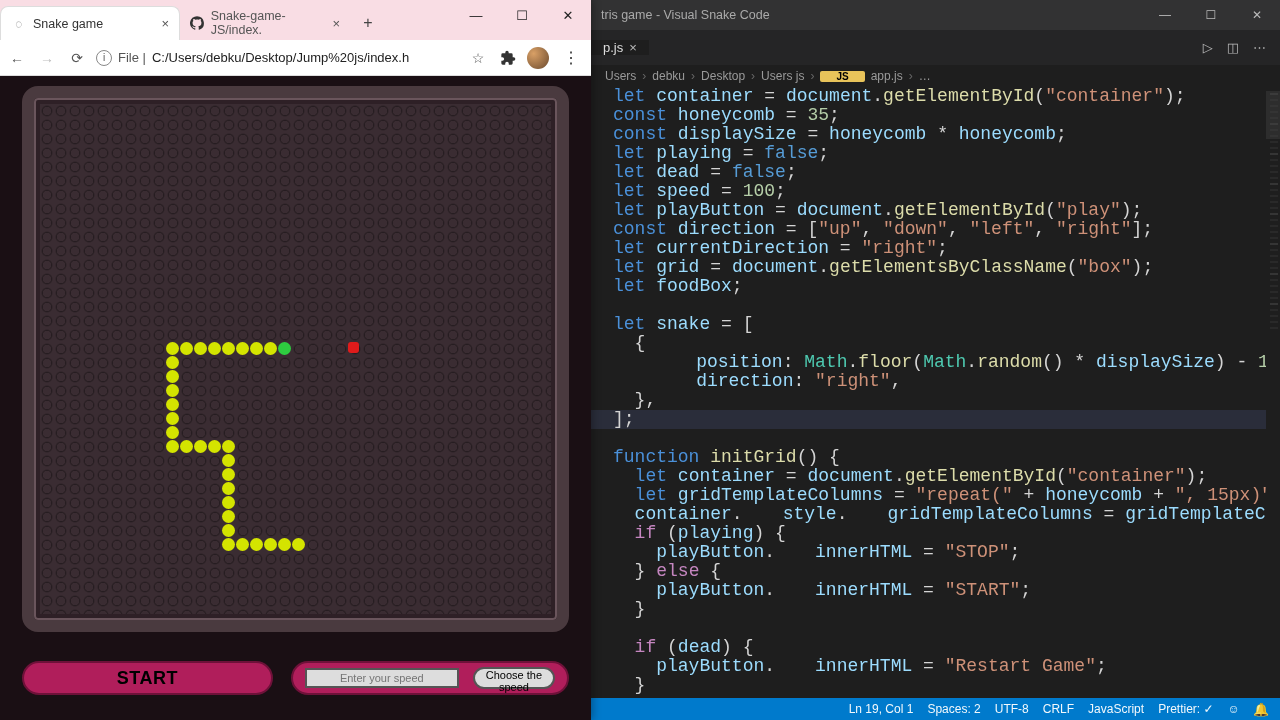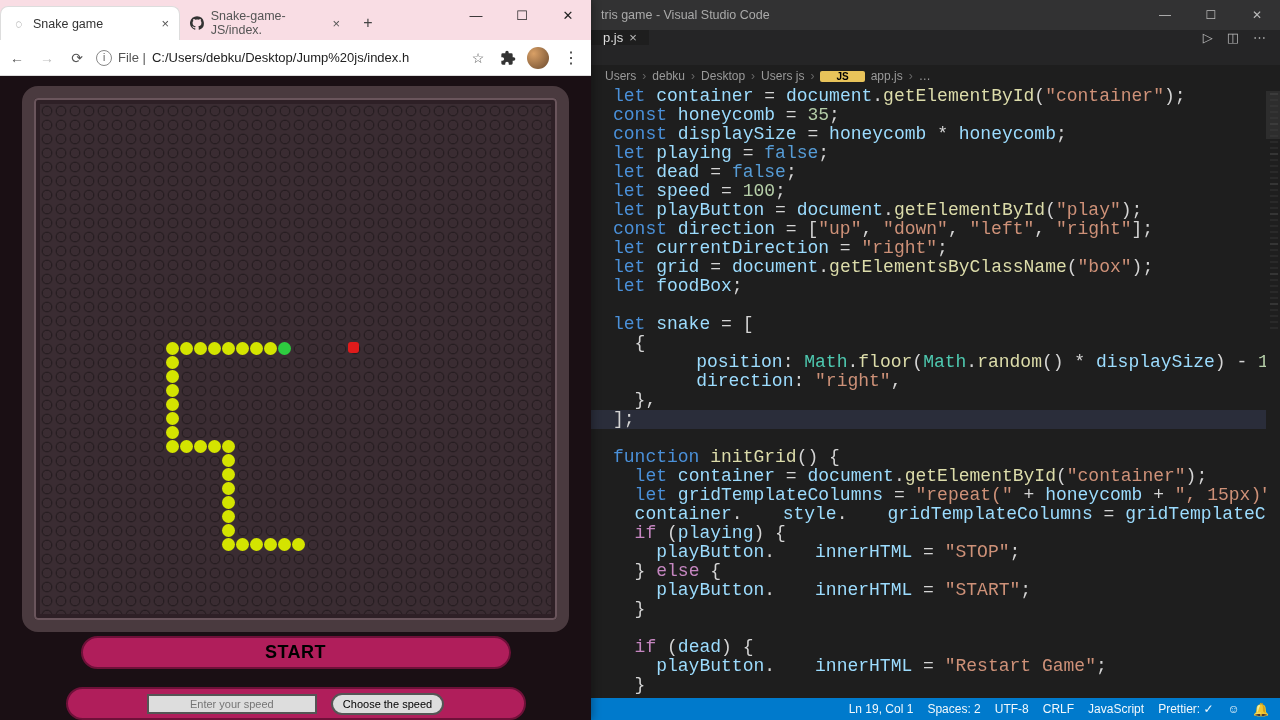--- a/index.html
+++ b/index.html
@@ -40,35 +40,35 @@
     background-image:
       radial-gradient(circle at 7px 7px, rgba(255,255,255,0) 4px, rgba(0,0,0,.35) 4.5px, rgba(0,0,0,0) 6px),
       linear-gradient(#3a2c32,#3a2c32);
     background-size:14px 14px, auto;
   }
   .cell { position:absolute; width:13px; height:13px; border-radius:50%; }
   .snake { background:#d4e400; }
   .head { background:#2ecc40; }
   .food { background:#e01b1b; border-radius:3px; width:11px; height:11px;}
   
-  #controls { position:absolute; left:22px; right:22px; bottom:0; height:84px; display:flex; flex-direction:column; align-items:center; gap:18px;}
+  #controls { position:absolute; left:22px; right:22px; bottom:0; height:84px; display:flex; flex-direction:row; align-items:center; gap:18px;}
   #start-btn { width:430px; height:34px; border-radius:18px; background:#b01e5b; border:2px solid #6e1139;
     color:#000; font-weight:bold; font-size:18px; letter-spacing:.5px; cursor:pointer;}
   #speed-row { width:460px; height:34px; border-radius:18px; background:#b01e5b; border:2px solid #6e1139;
     display:flex; align-items:center; justify-content:center; gap:14px; padding:0 12px;}
   #speed-input { width:170px; height:20px; background:#ddd; border:2px solid #555; font-size:11px; padding:0 4px; text-align:center;}
   #speed-btn { height:22px; padding:0 10px; border-radius:11px; border:2px solid #555; background:#ddd; font-size:11px; cursor:pointer;}
   
   
   #vscode { position:absolute; left:591px; top:0; right:0; bottom:0; background:#1e1e1e; color:#ccc; font-size:13px;}
   .vs-title { height:30px; background:#323233; display:flex; align-items:center; color:#bbb; font-size:12.5px; position:relative;}
   .vs-title .ttl { position:absolute; left:0; right:0; text-align:left; padding-left:10px; color:#aaa;}
   .vs-title .wctrl { position:absolute; right:0; top:0; display:flex;}
   .vs-title .wctrl div{ width:46px;height:30px;display:flex;align-items:center;justify-content:center;color:#bbb;font-size:12px;}
-  .vs-tabs { height:35px; background:#252526; display:flex; align-items:flex-start;}
+  .vs-tabs { height:35px; background:#252526; display:flex; align-items:center;}
   .vs-tab { display:flex;align-items:center; padding:0 12px; gap:6px; background:#1e1e1e; color:#ddd; font-size:13px;}
   .vs-tab .dot{color:#bbb;font-size:13px;}
   .vs-tabs .right-icons{ margin-left:auto; display:flex; align-items:center; gap:14px; padding-right:14px; color:#bbb;}
   .vs-bread { height:22px; display:flex; align-items:center; gap:6px; padding-left:14px; color:#9a9a9a; font-size:12px; background:#1e1e1e;}
   .vs-bread .sep{color:#666;}
   .js-ico{ background:#e8c35a; color:#000; font-size:10px; font-weight:bold; padding:0 16px; border-radius:2px;}
   
   .editor { position:absolute; top:87px; left:0; right:0; bottom:22px; overflow:hidden;
     font-family: Consolas, "Courier New", monospace; font-size:18px; line-height:19px; padding-left:22px;}
   .editor .line{ white-space:pre; }
@@ -180,21 +180,21 @@
       <div id="speed-row">
         <input id="speed-input" placeholder="Enter your speed" style="">
         <button id="speed-btn">Choose the speed</button>
       </div>
     </div>
   </div>
 </div>
 
 <div id="vscode">
   <div class="vs-title">
-    <div class="ttl">tris game - Visual Studio Code</div>
+    <div class="ttl">tris game - Visual Snake Code</div>
     <div class="wctrl">
       <div>—</div>
       <div>☐</div>
       <div>✕</div>
     </div>
   </div>
   <div class="vs-tabs">
     <div class="vs-tab">
       <span>p.js</span>
       <span class="dot">×</span>

